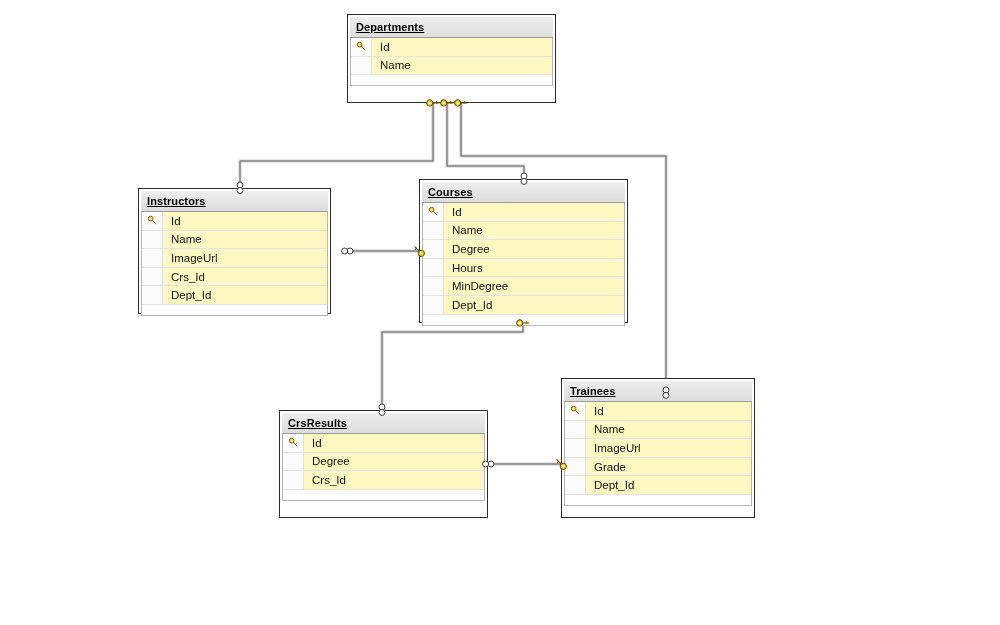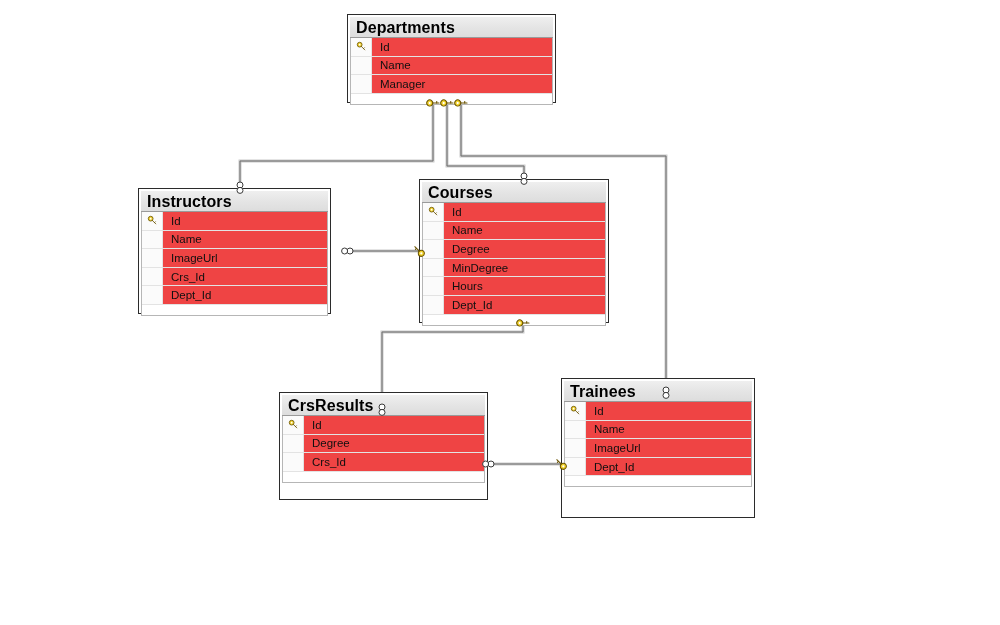--- a/index.html
+++ b/index.html
@@ -27,41 +27,42 @@
     position: absolute;
     background: #ffffff;
     border: 1px solid #2b2b2b;
     box-shadow: 0 0 0 1px #ffffff inset;
     padding: 2px;
   }
   .entity-title {
     height: 21px;
     line-height: 21px;
     padding-left: 6px;
-    font-size: 16px;
+    font-size: 11px;
     font-weight: bold;
     color: #000000;
     background: #e7e7e7;
     background: linear-gradient(to bottom, #efefef 0%, #e4e4e4 55%, #dddddd 100%);
     border-bottom: 1px solid #9a9a9a;
     letter-spacing: 0.1px;
     white-space: nowrap;
     overflow: hidden;
+    text-decoration: underline;
   }
   .attr-list {
     border: 1px solid #b6b6b6;
     border-top: none;
     background: #ffffff;
   }
   .attr {
     display: flex;
     align-items: center;
     height: 18.6px;
     border-bottom: 1px solid #e3e3e3;
-    background: #ef4444;
+    background: #fef9c3;
   }
   .attr:last-child { border-bottom: none; }
   .attr-gutter {
     width: 21px;
     min-width: 21px;
     height: 100%;
     border-right: 1px solid #e3e3e3;
     display: flex;
     align-items: center;
     justify-content: center;
@@ -112,24 +113,20 @@
                   <path d="M8.2 8.3 L9.1 7.4" stroke-linecap="round"></path>
                 </g>
               </svg>
             </div>
             <div class="attr-name">Id</div>
           </div>
           <div class="attr">
             <div class="attr-gutter"></div>
             <div class="attr-name">Name</div>
           </div>
-          <div class="attr">
-            <div class="attr-gutter"></div>
-            <div class="attr-name">Manager</div>
-          </div>
           <div class="attr-filler"></div>
         </div>
       </div>
       <div class="entity" style="left: 138px; top: 188px; width: 193px; height: 126px;">
         <div class="entity-title">Instructors</div>
         <div class="attr-list">
           <div class="attr">
             <div class="attr-gutter">
               <svg class="key-glyph" width="11" height="11" viewBox="0 0 12 12">
                 <g stroke="#6a5300" stroke-width="0.9">
@@ -154,21 +151,21 @@
             <div class="attr-gutter"></div>
             <div class="attr-name">Crs_Id</div>
           </div>
           <div class="attr">
             <div class="attr-gutter"></div>
             <div class="attr-name">Dept_Id</div>
           </div>
           <div class="attr-filler"></div>
         </div>
       </div>
-      <div class="entity" style="left: 419px; top: 179px; width: 190px; height: 144px;">
+      <div class="entity" style="left: 419px; top: 179px; width: 209px; height: 144px;">
         <div class="entity-title">Courses</div>
         <div class="attr-list">
           <div class="attr">
             <div class="attr-gutter">
               <svg class="key-glyph" width="11" height="11" viewBox="0 0 12 12">
                 <g stroke="#6a5300" stroke-width="0.9">
                   <circle cx="4" cy="4" r="2.6" fill="#f2d22a"></circle>
                   <circle cx="4" cy="4" r="0.95" fill="#ffffff" stroke="none"></circle>
                   <path d="M5.7 5.8 L9.6 9.7" stroke-linecap="round"></path>
                   <path d="M8.2 8.3 L9.1 7.4" stroke-linecap="round"></path>
@@ -180,34 +177,34 @@
           <div class="attr">
             <div class="attr-gutter"></div>
             <div class="attr-name">Name</div>
           </div>
           <div class="attr">
             <div class="attr-gutter"></div>
             <div class="attr-name">Degree</div>
           </div>
           <div class="attr">
             <div class="attr-gutter"></div>
+            <div class="attr-name">Hours</div>
+          </div>
+          <div class="attr">
+            <div class="attr-gutter"></div>
             <div class="attr-name">MinDegree</div>
           </div>
           <div class="attr">
             <div class="attr-gutter"></div>
-            <div class="attr-name">Hours</div>
-          </div>
-          <div class="attr">
-            <div class="attr-gutter"></div>
             <div class="attr-name">Dept_Id</div>
           </div>
           <div class="attr-filler"></div>
         </div>
       </div>
-      <div class="entity" style="left: 279px; top: 392px; width: 209px; height: 108px;">
+      <div class="entity" style="left: 279px; top: 410px; width: 209px; height: 108px;">
         <div class="entity-title">CrsResults</div>
         <div class="attr-list">
           <div class="attr">
             <div class="attr-gutter">
               <svg class="key-glyph" width="11" height="11" viewBox="0 0 12 12">
                 <g stroke="#6a5300" stroke-width="0.9">
                   <circle cx="4" cy="4" r="2.6" fill="#f2d22a"></circle>
                   <circle cx="4" cy="4" r="0.95" fill="#ffffff" stroke="none"></circle>
                   <path d="M5.7 5.8 L9.6 9.7" stroke-linecap="round"></path>
                   <path d="M8.2 8.3 L9.1 7.4" stroke-linecap="round"></path>
@@ -243,20 +240,24 @@
             </div>
             <div class="attr-name">Id</div>
           </div>
           <div class="attr">
             <div class="attr-gutter"></div>
             <div class="attr-name">Name</div>
           </div>
           <div class="attr">
             <div class="attr-gutter"></div>
             <div class="attr-name">ImageUrl</div>
+          </div>
+          <div class="attr">
+            <div class="attr-gutter"></div>
+            <div class="attr-name">Grade</div>
           </div>
           <div class="attr">
             <div class="attr-gutter"></div>
             <div class="attr-name">Dept_Id</div>
           </div>
           <div class="attr-filler"></div>
         </div>
       </div>
     </div>
   <div id="symbols-layer">

